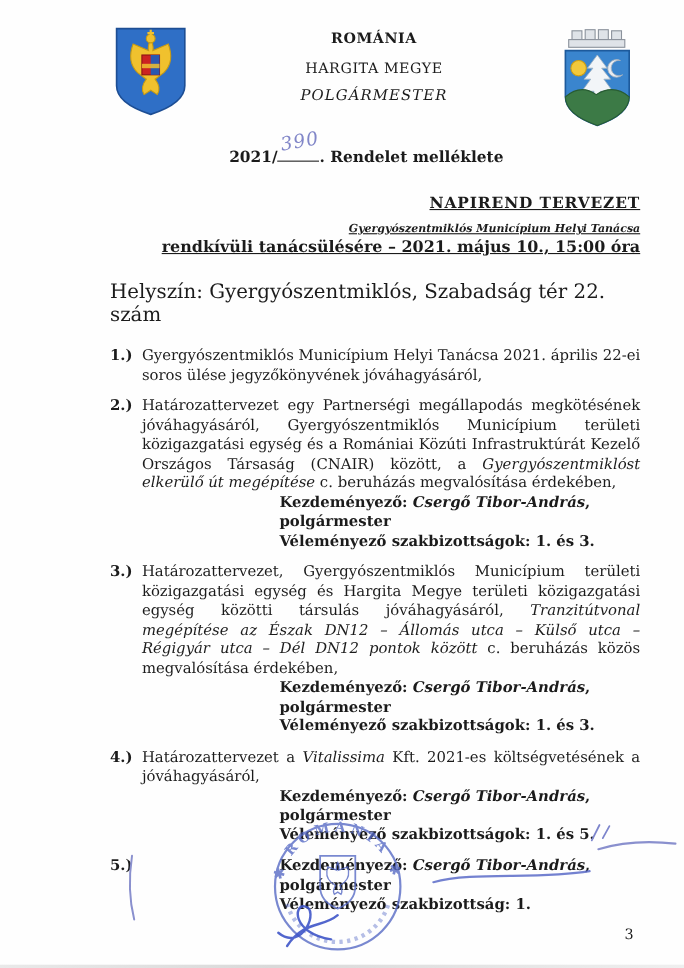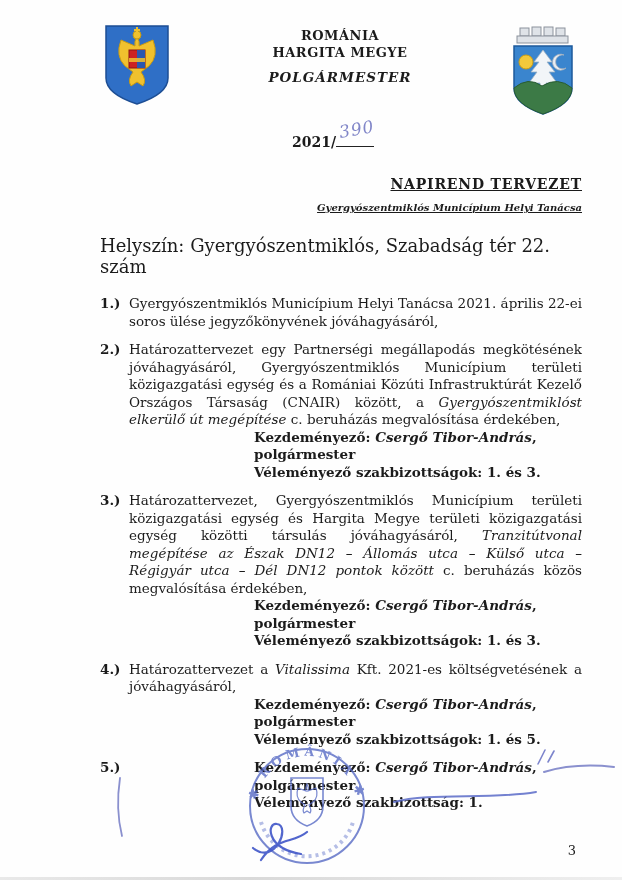--- a/index.html
+++ b/index.html
@@ -7,23 +7,23 @@
     position:relative;width:622px;height:880px;background:#fefefe;
     font-family:"DejaVu Serif",serif;color:#1b1b1b;overflow:hidden;
   }
   .content{position:absolute;left:100px;top:0;width:482px;}
   
   .header-row{display:flex;align-items:flex-start;margin-top:22px;}
   .arms-left{width:78px;flex:none;}
   .arms-right{width:80px;flex:none;display:flex;justify-content:flex-end;}
   .header-text{flex:1;text-align:center;padding-top:6px;}
   .h-line1{font-weight:bold;font-size:13px;letter-spacing:.5px;}
-  .h-line2{font-weight:bold;font-size:13px;letter-spacing:.5px;margin-top:2px;}
+  .h-line2{font-weight:normal;font-size:13px;letter-spacing:.5px;margin-top:12px;}
   .h-line3{font-weight:bold;font-size:13.5px;letter-spacing:.5px;margin-top:2px;}
-  .h-line4{font-weight:bold;font-style:italic;font-size:13.5px;letter-spacing:1px;margin-top:9px;}
+  .h-line4{font-weight:normal;font-style:italic;font-size:13.5px;letter-spacing:1px;margin-top:9px;}
   
   .decree-row{text-align:center;font-weight:bold;font-size:14px;margin-top:14px;padding-right:16px;}
   .hw-blank{display:inline-block;width:38px;border-bottom:1.5px solid #222;position:relative;height:14px;vertical-align:baseline;}
   .hw-number{position:absolute;left:3px;top:-13px;color:#8186c8;font-style:italic;font-size:17px;font-weight:normal;transform:rotate(-10deg);letter-spacing:1px;}
   
   .title-block{text-align:right;margin-top:26px;text-decoration:underline;}
   .t-main{font-weight:bold;font-size:14px;letter-spacing:.8px;}
   .t-council{font-weight:bold;font-style:italic;font-size:10px;margin-top:10px;}
   .t-session{font-weight:bold;font-size:14.5px;margin-top:2px;}
   .location-line{font-size:18px;margin-top:22px;}
@@ -83,26 +83,27 @@
           <g fill="#f2f5f8" stroke="#9fb3c4" stroke-width="0.8">
             <path d="M39 28 l9 12 h-5 l8 10 h-6 l8 11 h-11 v8 h-6 v-8 h-11 l8 -11 h-6 l8 -10 h-5 z"></path>
           </g>
 
           <path d="M10 66 q14 -12 28 -2 q16 -10 30 2 q0 16 -29 26 q-29 -10 -29 -26 z" fill="#3c7a46" stroke="#285c32" stroke-width="1"></path>
         </svg>
       </div>
     </div>
 
     <div class="decree-row">
-      <span>2021/</span><span class="hw-blank"><span class="hw-number">390</span></span>
+      <span>2021/</span><span class="hw-blank"><span class="hw-number">390</span></span><span>. Rendelet melléklete</span>
     </div>
 
     <div class="title-block">
       <div class="t-main">NAPIREND TERVEZET</div>
       <div class="t-council">Gyergyószentmiklós Municípium Helyi Tanácsa</div>
+      <div class="t-session">rendkívüli tanácsülésére – 2021. május 10., 15:00 óra</div>
     </div>
 
     <div class="location-line">Helyszín: Gyergyószentmiklós, Szabadság tér 22. szám</div>
 
     <div class="agenda">
         <div class="agenda-item">
           <span class="item-num">1.)</span>
           <div class="item-body">
             <div class="item-text"><span>Gyergyószentmiklós Municípium Helyi Tanácsa 2021. április 22-ei soros ülése jegyzőkönyvének jóváhagyásáról,</span></div>
           </div>

